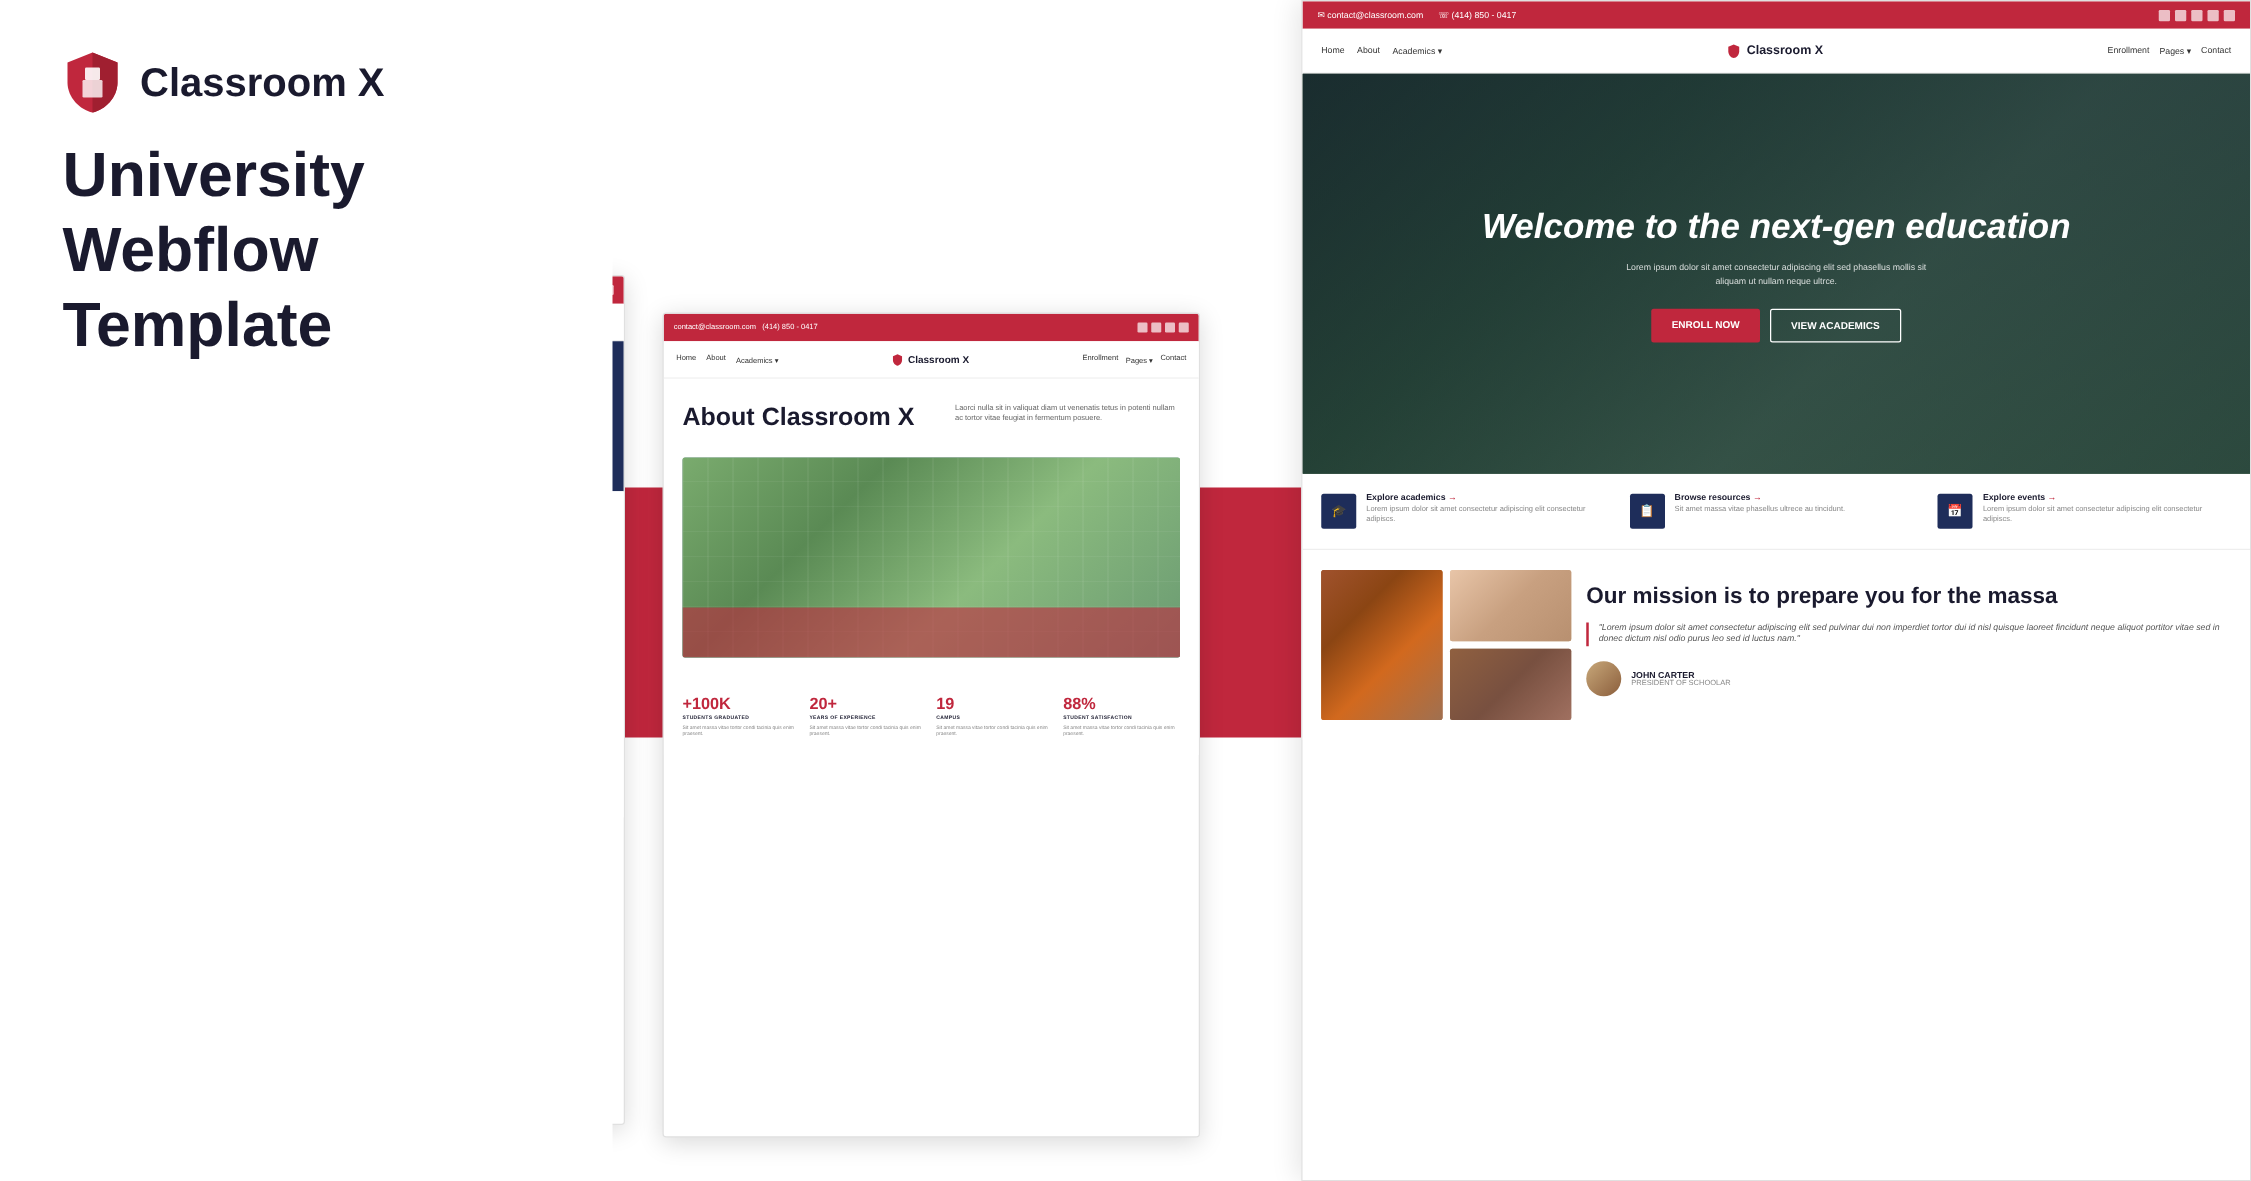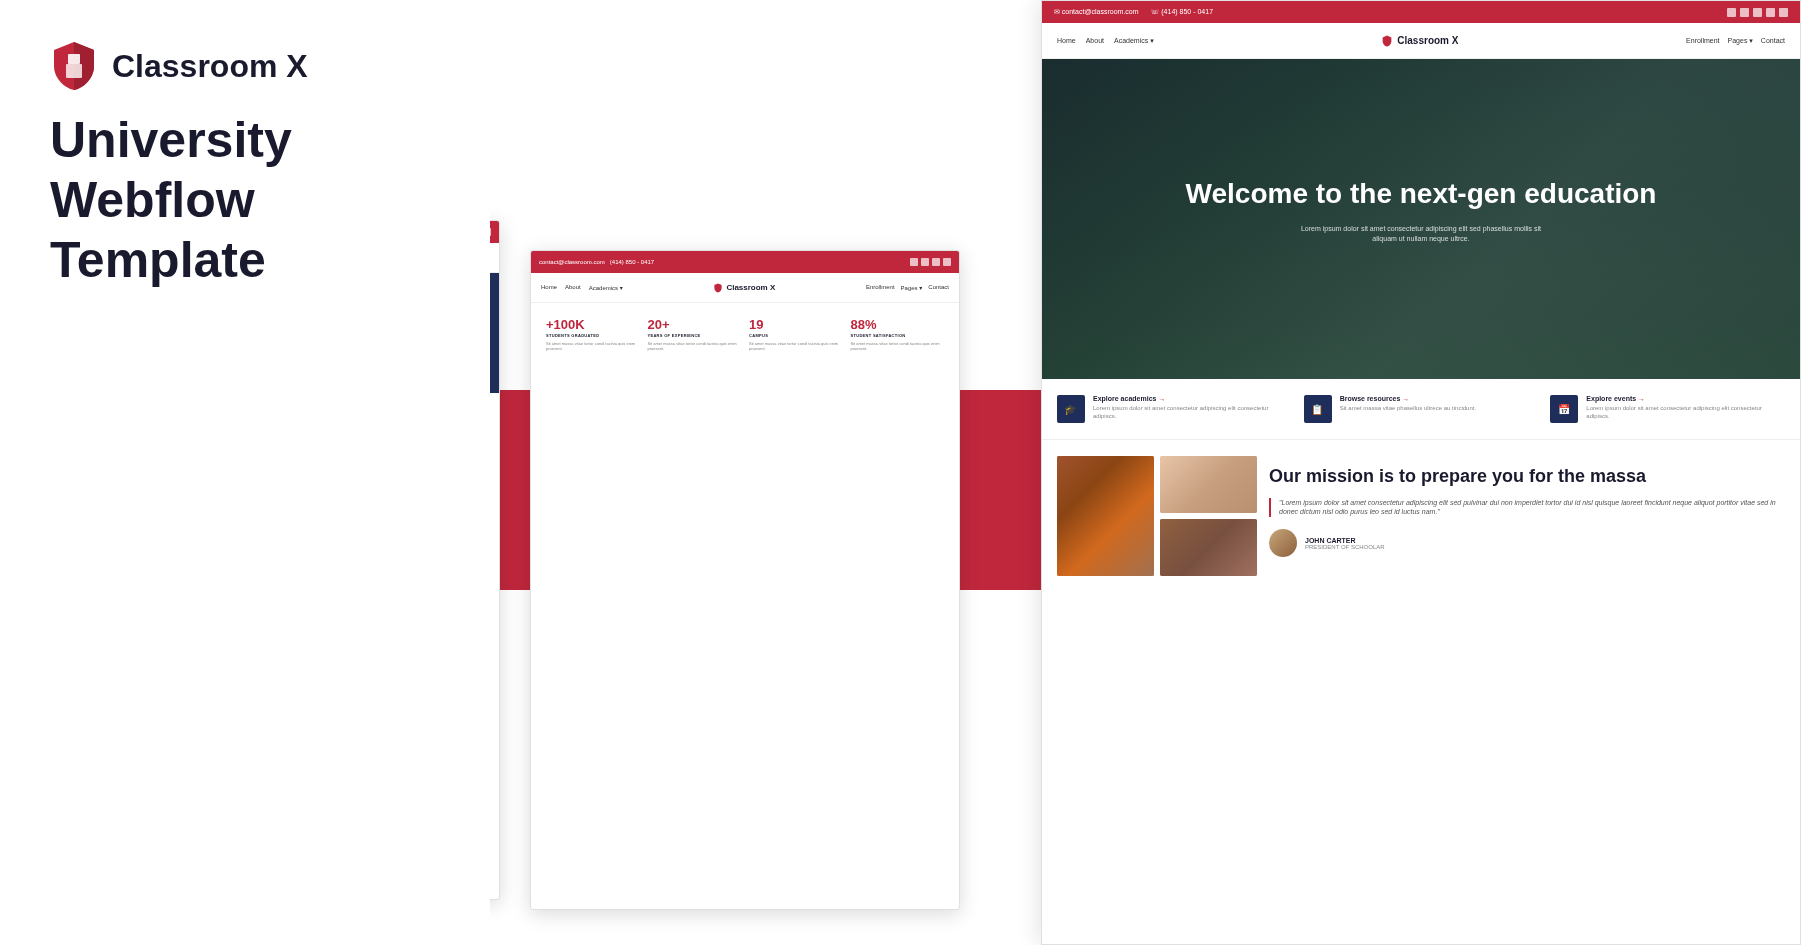--- a/index.html
+++ b/index.html
@@ -465,20 +465,21 @@
       z-index: 1;
       text-align: center;
     }
 
     .p3-hero-title {
       color: #fff;
       font-size: 28px;
       font-weight: 800;
       line-height: 1.2;
       margin-bottom: 13px;
+      font-style: italic;
     }
 
     .p3-hero-sub {
       color: rgba(255,255,255,0.8);
       font-size: 7px;
       text-align: center;
       line-height: 1.5;
       margin-bottom: 16px;
       max-width: 260px;
       margin-left: auto;
@@ -824,20 +825,32 @@
         </svg>
         <span>Classroom X</span>
       </div>
       <div style="display:flex;gap:6px;">
         <span style="font-size:6px;color:#333;">Enrollment</span>
         <span style="font-size:6px;color:#333;">Pages ▾</span>
         <span style="font-size:6px;color:#333;">Contact</span>
       </div>
     </div>
 
+    <div class="p2-content">
+      <div style="display:grid;grid-template-columns:1fr auto;gap:10px;align-items:start;margin-bottom:12px;">
+        <div class="p2-about-title">About Classroom X</div>
+        <div class="p2-about-text">Laorci nulla sit in valiquat diam ut venenatis tetus in potenti nullam ac tortor vitae feugiat in fermentum posuere.</div>
+      </div>
+      <div class="p2-building-img">
+        <div class="p2-building-inner">
+          <div class="building-texture"></div>
+        </div>
+        <div class="p2-building-overlay"></div>
+      </div>
+    </div>
 
     <div class="p2-stats">
       <div class="p2-stat">
         <div class="p2-stat-num">+100K</div>
         <div class="p2-stat-label">STUDENTS GRADUATED</div>
         <div class="p2-stat-text">Sit amet massa vitae tortor condi tacinia quis enim praesent.</div>
       </div>
       <div class="p2-stat">
         <div class="p2-stat-num">20+</div>
         <div class="p2-stat-label">YEARS OF EXPERIENCE</div>
@@ -891,20 +904,24 @@
       <span class="p3-nav-link">Pages ▾</span>
       <span class="p3-nav-link">Contact</span>
     </div>
   </div>
 
   <div class="p3-hero">
     <div class="p3-hero-bg-real"></div>
     <div class="p3-hero-content">
       <div class="p3-hero-title">Welcome to the next-gen education</div>
       <div class="p3-hero-sub">Lorem ipsum dolor sit amet consectetur adipiscing elit sed phasellus mollis sit aliquam ut nullam neque ultrce.</div>
+      <div class="p3-hero-btns">
+        <div class="p3-btn-primary">ENROLL NOW</div>
+        <div class="p3-btn-secondary">VIEW ACADEMICS</div>
+      </div>
     </div>
   </div>
 
   <div class="p3-features">
     <div class="p3-feature">
       <div class="p3-feature-icon">
         <span class="p3-feature-icon-inner">🎓</span>
       </div>
       <div class="p3-feature-content">
         <div class="p3-feature-title">Explore academics <span style="color:#c0273d">→</span></div>

